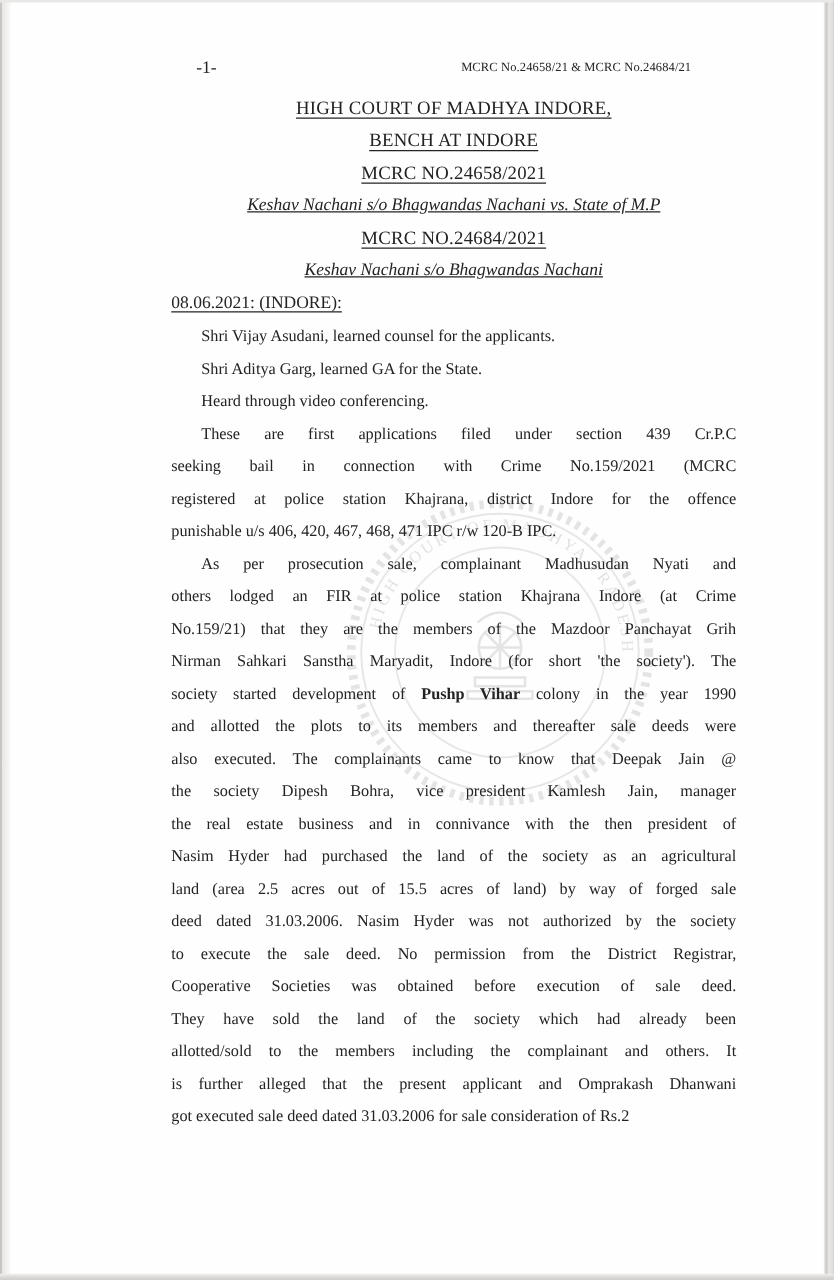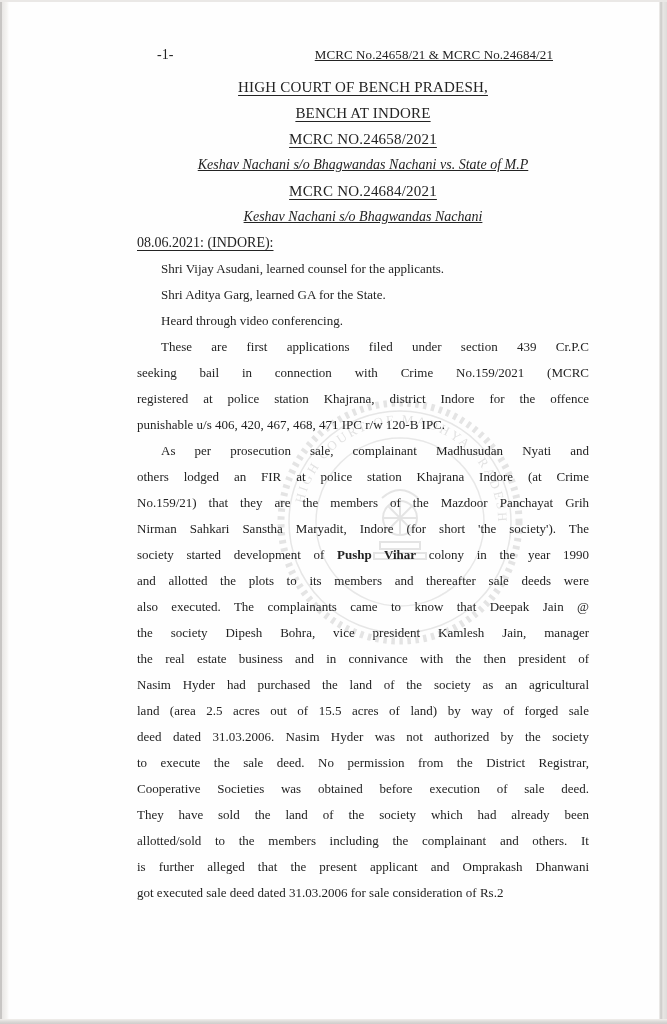--- a/index.html
+++ b/index.html
@@ -12,21 +12,21 @@
   
   .edge-left{position:absolute;left:0;top:0;bottom:0;width:9px;
     background:linear-gradient(90deg,#c8c6c4 0,#c8c6c4 2px,#e9e7e5 2px,#f6f5f3 7px,#fefefe 9px);}
   .edge-right{position:absolute;right:0;top:0;bottom:0;width:8px;
     background:linear-gradient(270deg,#dedcda 0,#e8e6e4 4px,#c9c7c5 6px,#f4f3f1 8px);}
   .edge-bottom{position:absolute;left:0;right:0;bottom:0;height:5px;
     background:linear-gradient(0deg,#cfcdcb 0,#d9d7d5 2px,#f1efec 5px);}
   .edge-top{position:absolute;left:0;right:0;top:0;height:2px;background:#eae8e6;}
 
   .page-num{position:absolute;top:42px;left:157px;font-size:14px;line-height:26px;}
-  .case-ref{position:absolute;top:42px;right:114px;font-size:13px;line-height:26px;letter-spacing:.1px;text-decoration:underline;}
+  .case-ref{position:absolute;top:42px;right:114px;font-size:10px;line-height:26px;letter-spacing:.1px;}
 
   .doc{position:absolute;left:137px;top:74px;width:452px;font-size:13px;line-height:26px;}
   .line{height:26px;white-space:normal;}
   .c{text-align:center;}
   .al{text-align:left;}
   .aj{text-align:justify;text-align-last:justify;text-justify:inter-word;}
   .ind{text-indent:24px;}
   .ul{text-decoration:underline;text-underline-offset:3px;}
   .it{font-style:italic;}
   .h{font-size:15px;letter-spacing:.2px;}
@@ -64,21 +64,21 @@
 
   <div class="edge-left"></div>
   <div class="edge-right"></div>
   <div class="edge-bottom"></div>
   <div class="edge-top"></div>
 
   <div class="page-num">-1-</div>
   <div class="case-ref">MCRC No.24658/21 &amp; MCRC No.24684/21</div>
 
   <div class="doc">
-    <div class="line c h ul">HIGH COURT OF BENCH PRADESH,</div>
+    <div class="line c h ul">HIGH COURT OF MADHYA INDORE,</div>
     <div class="line c h ul">BENCH AT INDORE</div>
     <div class="line c h ul">MCRC NO.24658/2021</div>
     <div class="line c hd it">Keshav Nachani s/o Bhagwandas Nachani vs. State of M.P</div>
     <div class="line c h ul">MCRC NO.24684/2021</div>
     <div class="line c hd it">Keshav Nachani s/o Bhagwandas Nachani</div>
     <div class="line al hd ul">08.06.2021: (INDORE):</div>
 
     <div>
         <div class="line al ind">Shri Vijay Asudani, learned counsel for the applicants.</div>
         <div class="line al ind">Shri Aditya Garg, learned GA for the State.</div>

